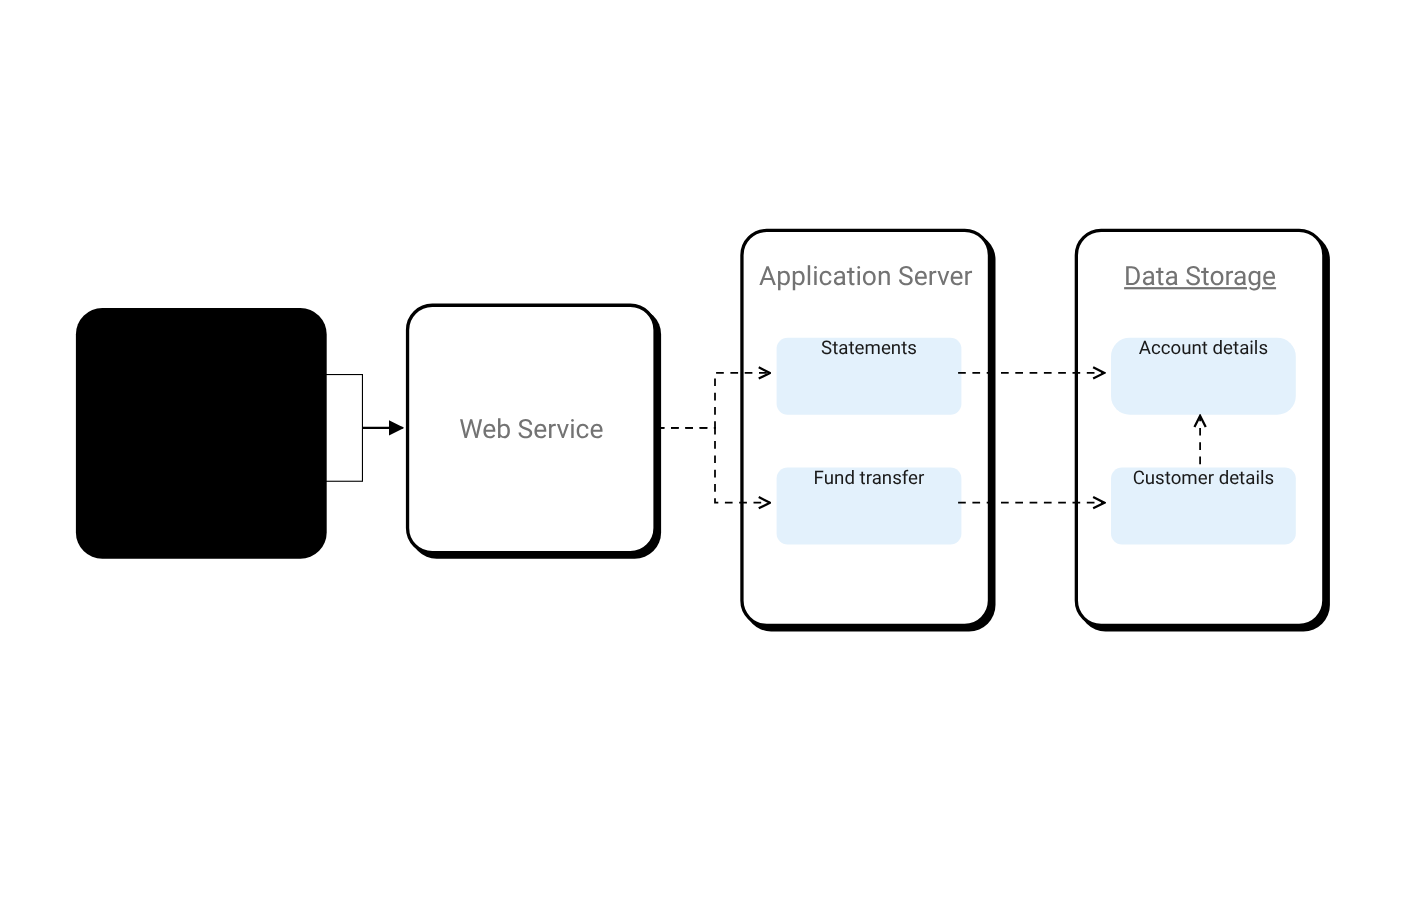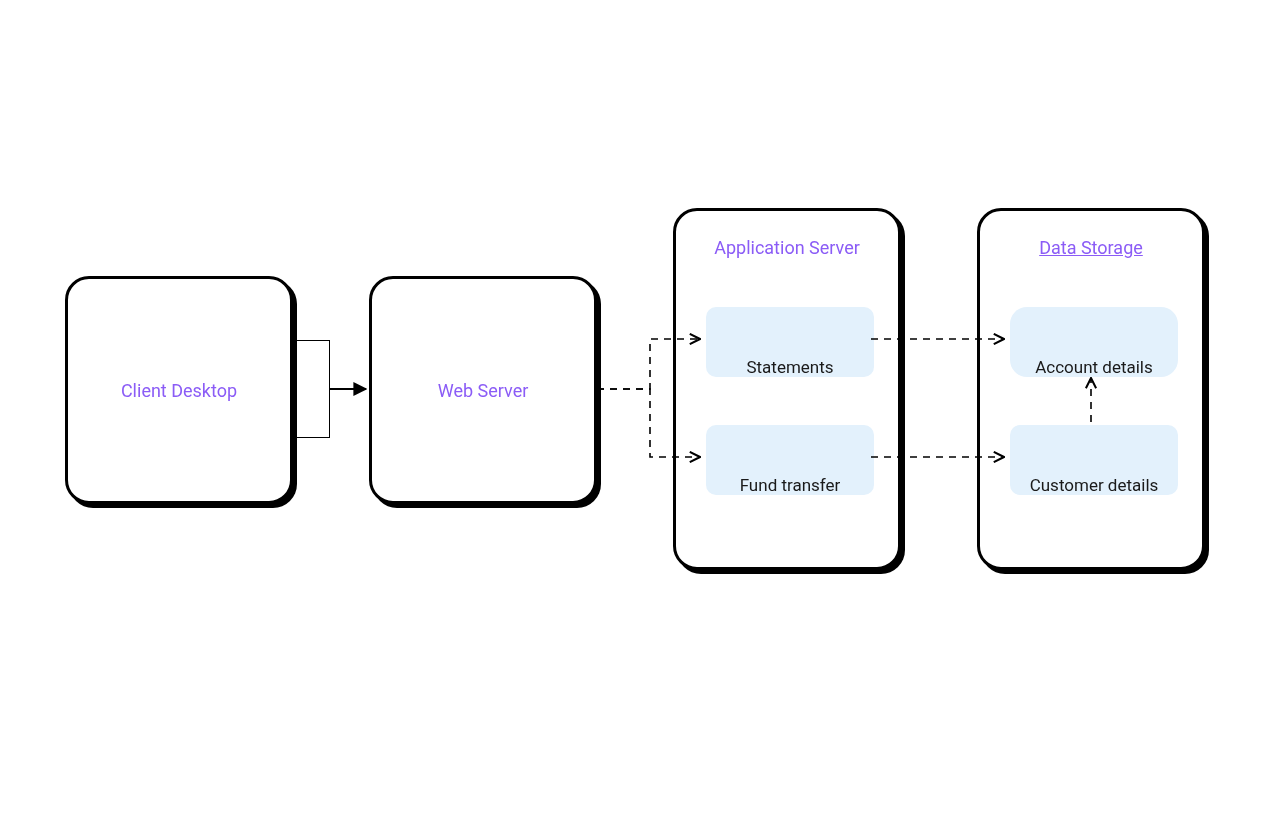--- a/index.html
+++ b/index.html
@@ -26,33 +26,33 @@
     position: absolute;
     background: #fff;
     border: 3px solid #000;
     border-radius: 24px;
     box-sizing: border-box;
   }
   .box .title {
     position: absolute;
     left: 0; right: 0;
     text-align: center;
-    font-size: 18px;
-    color: #8b5cf6;
+    font-size: 24px;
+    color: #737373;
   }
   .box.center-label .title {
     top: 50%;
     transform: translateY(-50%);
   }
   .inner {
     position: absolute;
     background: #e3f1fc;
     border-radius: 10px;
     display: flex;
-    align-items: flex-end;
+    align-items: flex-start;
     justify-content: center;
     font-size: 17px;
     color: #1a1a1a;
     box-sizing: border-box;
   }
   .connector-rect {
     position: absolute;
     background: #fff;
     border: 1px solid #000;
     box-sizing: border-box;
@@ -66,27 +66,24 @@
   }
 </style>
 </head>
 <body>
 
 <div class="canvas">
 
   <div class="connector-rect" style="left:292px; top:340px; width:38px; height:98px;"></div>
 
   <div class="shadow" style="left:69px; top:280px; width:228px; height:228px;"></div>
-  <div class="box center-label" style="left:65px; top:276px; width:228px; height:228px;">
-    <div class="title">Client Desktop</div>
-  </div>
 
   <div class="shadow" style="left:373px; top:280px; width:228px; height:228px;"></div>
   <div class="box center-label" style="left:369px; top:276px; width:228px; height:228px;">
-    <div class="title">Web Server</div>
+    <div class="title">Web Service</div>
   </div>
 
   <div class="shadow" style="left:677px; top:212px; width:228px; height:362px;"></div>
   <div class="box" style="left:673px; top:208px; width:228px; height:362px;">
     <div class="title" style="top:26px;">Application Server</div>
     <div class="inner" style="left:30px; top:96px; width:168px; height:70px;">
       <span>Statements</span>
     </div>
     <div class="inner" style="left:30px; top:214px; width:168px; height:70px;">
       <span>Fund transfer</span>

